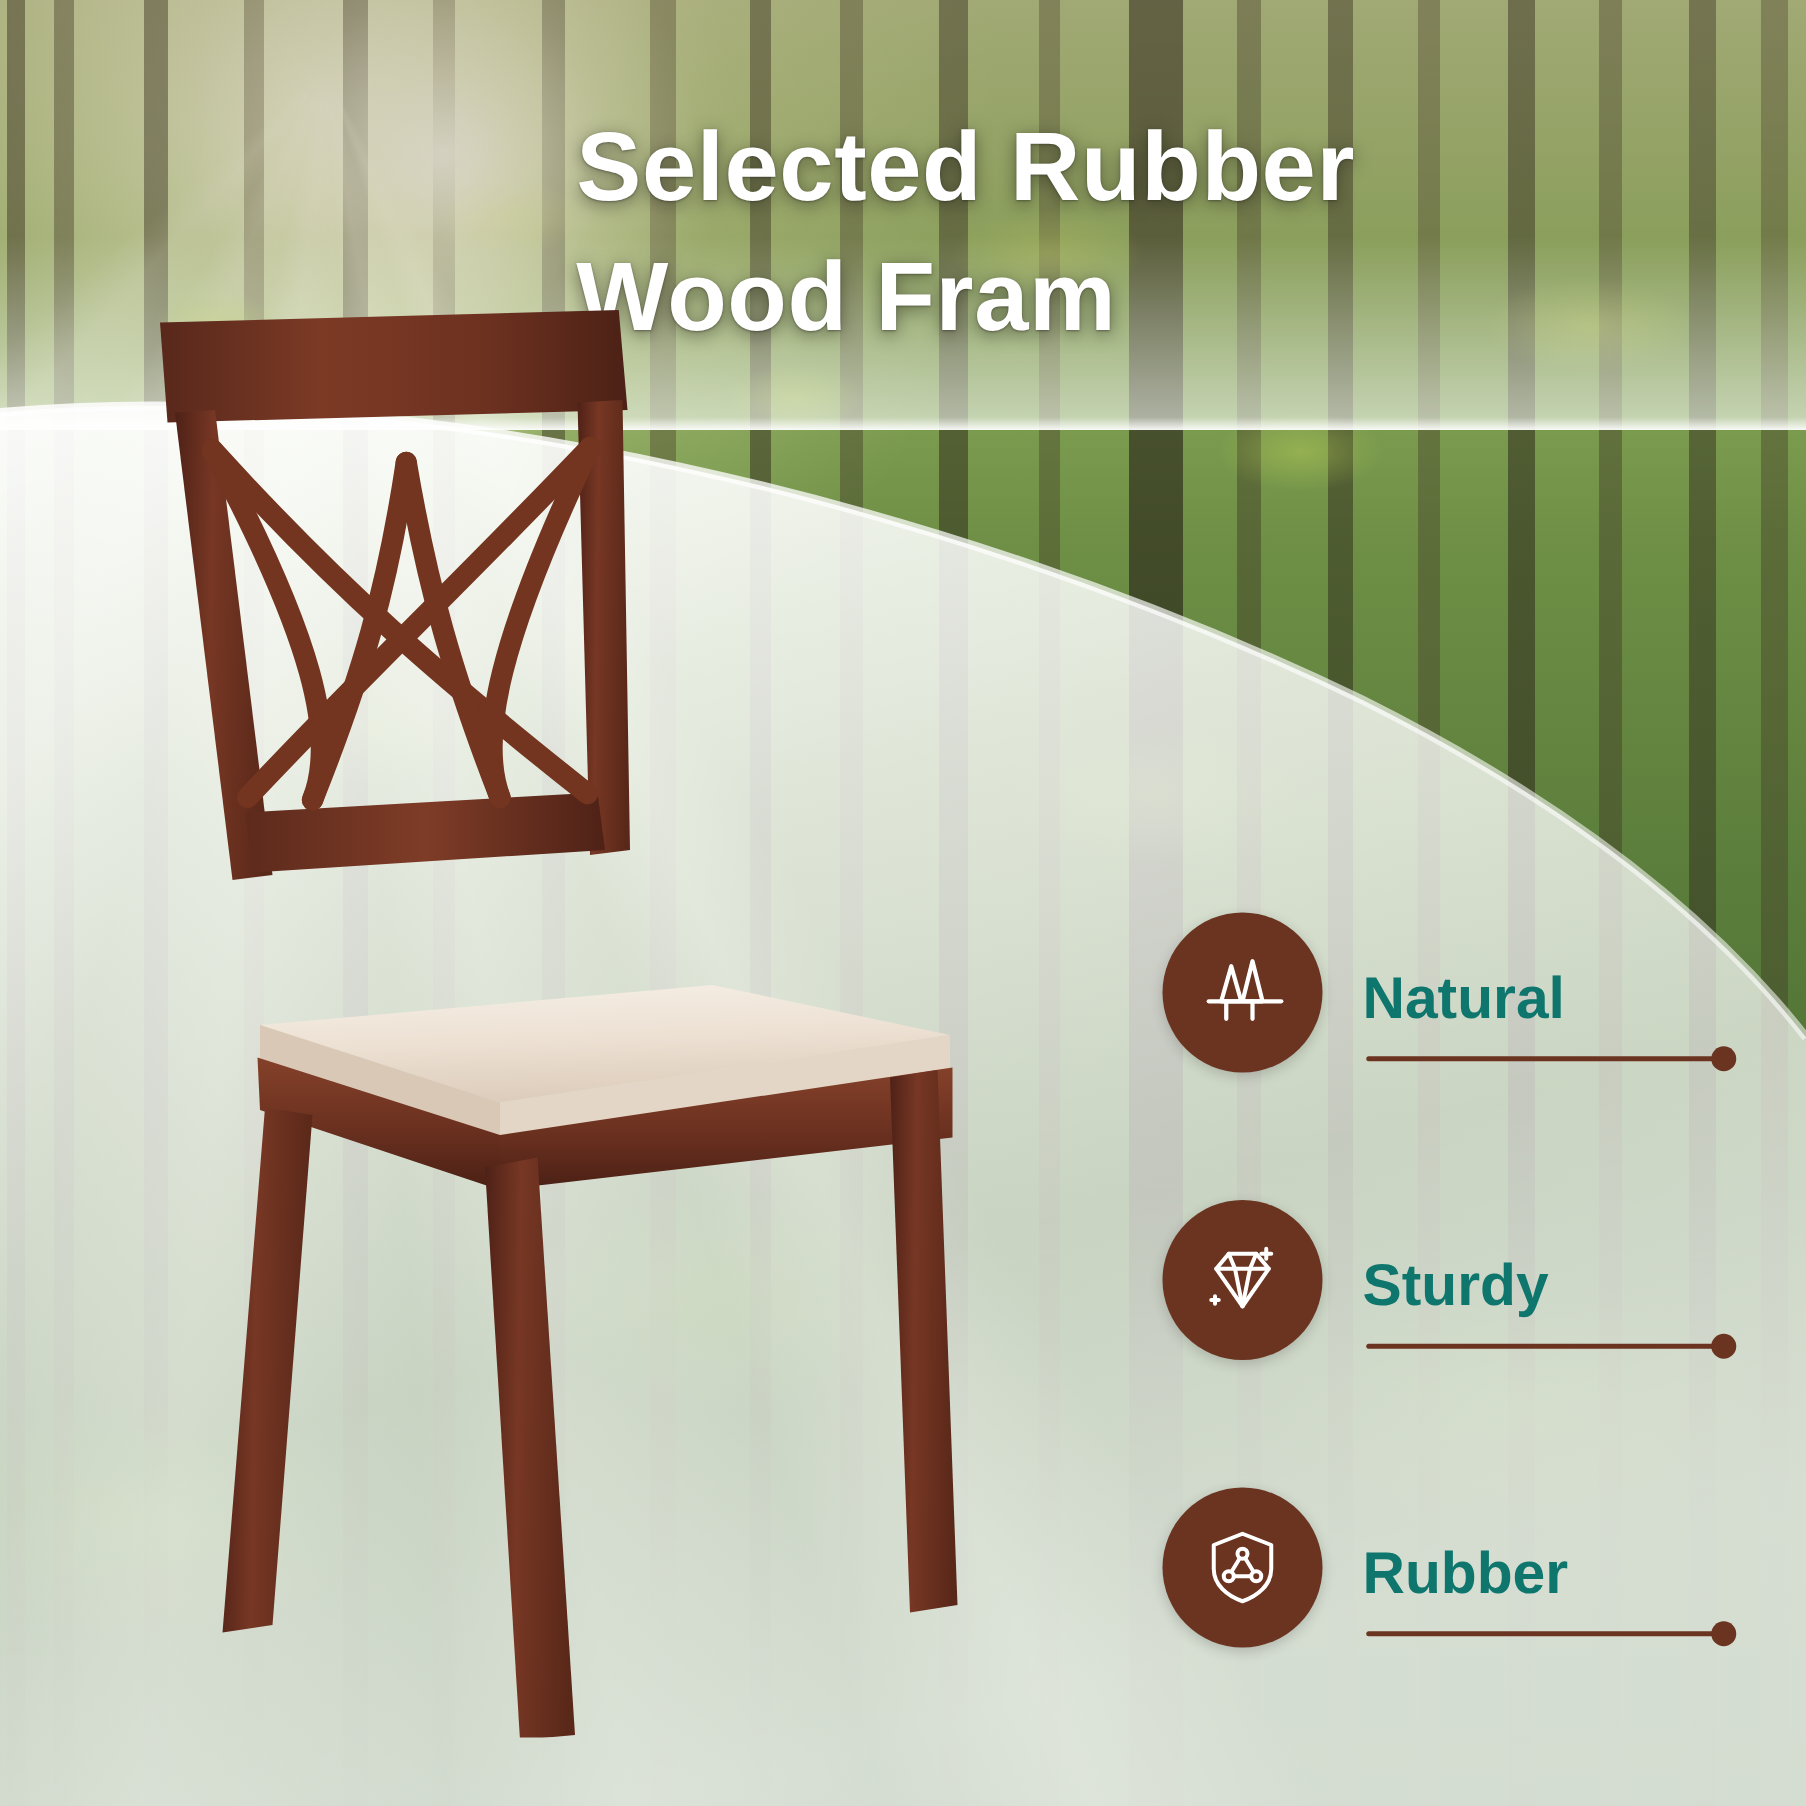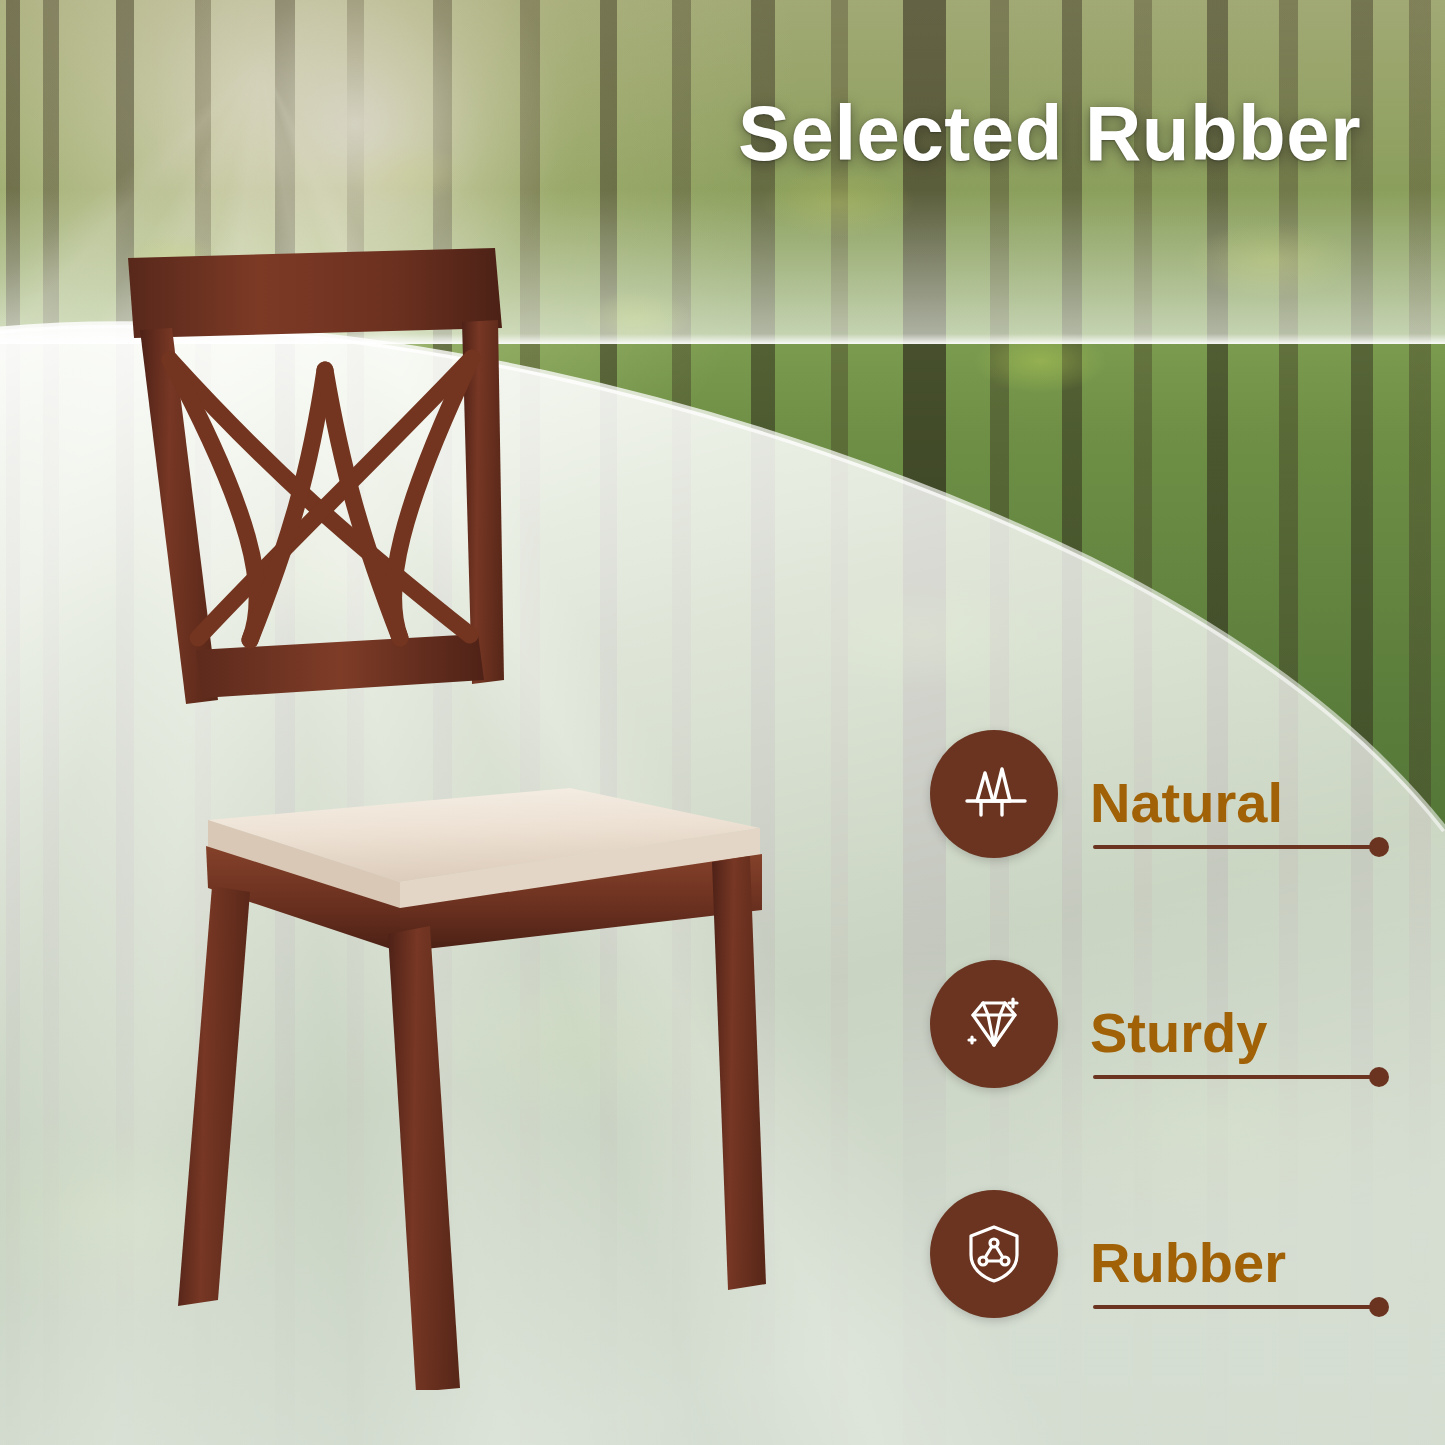--- a/index.html
+++ b/index.html
@@ -111,21 +111,21 @@
     width: 100%;
     height: 344px;
     background: linear-gradient(to bottom, rgba(110,100,70,0.32) 0%, rgba(120,110,78,0.26) 55%, rgba(255,255,255,0.55) 97%, rgba(255,255,255,0.95) 100%);
     pointer-events: none;
   }
   .headline {
     position: absolute;
     right: 84px;
     top: 82px;
     width: 900px;
-    text-align: right;
+    text-align: left;
     color: #ffffff;
     font-weight: bold;
     font-size: 78px;
     line-height: 1.33;
     letter-spacing: 0.5px;
     text-shadow: 0 3px 14px rgba(40,40,30,0.55), 0 1px 2px rgba(40,40,30,0.5);
   }
 
   
   .chair {
@@ -157,23 +157,23 @@
     background: #6b3420;
     display: flex;
     align-items: center;
     justify-content: center;
     box-shadow: 0 3px 10px rgba(0,0,0,0.18);
   }
   .f-label {
     position: absolute;
     left: 160px;
     top: 40px;
-    font-size: 56px;
+    font-size: 47px;
     font-weight: bold;
-    color: #a16207;
+    color: #0f766e;
     white-space: nowrap;
   }
   .f-line {
     position: absolute;
     left: 163px;
     top: 115px;
     width: 288px;
     height: 4px;
     background: #6b3420;
     border-radius: 2px;
@@ -214,20 +214,21 @@
         <stop offset="100%" stop-color="#ffffff" stop-opacity="0.55"></stop>
       </linearGradient>
     </defs>
     <path d="M0,330 C330,300 760,400 1090,560 C1290,660 1390,760 1445,830 L1445,1445 L0,1445 Z" fill="url(#swooshGrad)"></path>
     <path d="M0,330 C330,300 760,400 1090,560 C1290,660 1390,760 1445,830" fill="none" stroke="url(#swooshEdge)" stroke-width="7"></path>
   </svg>
 
   <div class="top-banner"></div>
   <div class="headline">
     <div>Selected Rubber</div>
+    <div>Wood Fram</div>
   </div>
 
   <svg class="chair" viewBox="0 0 720 1180">
     <defs>
       <linearGradient id="woodH" x1="0" y1="0" x2="1" y2="0">
         <stop offset="0%" stop-color="#58281b"></stop>
         <stop offset="35%" stop-color="#7c3a25"></stop>
         <stop offset="70%" stop-color="#6d3120"></stop>
         <stop offset="100%" stop-color="#4c2116"></stop>
       </linearGradient>

